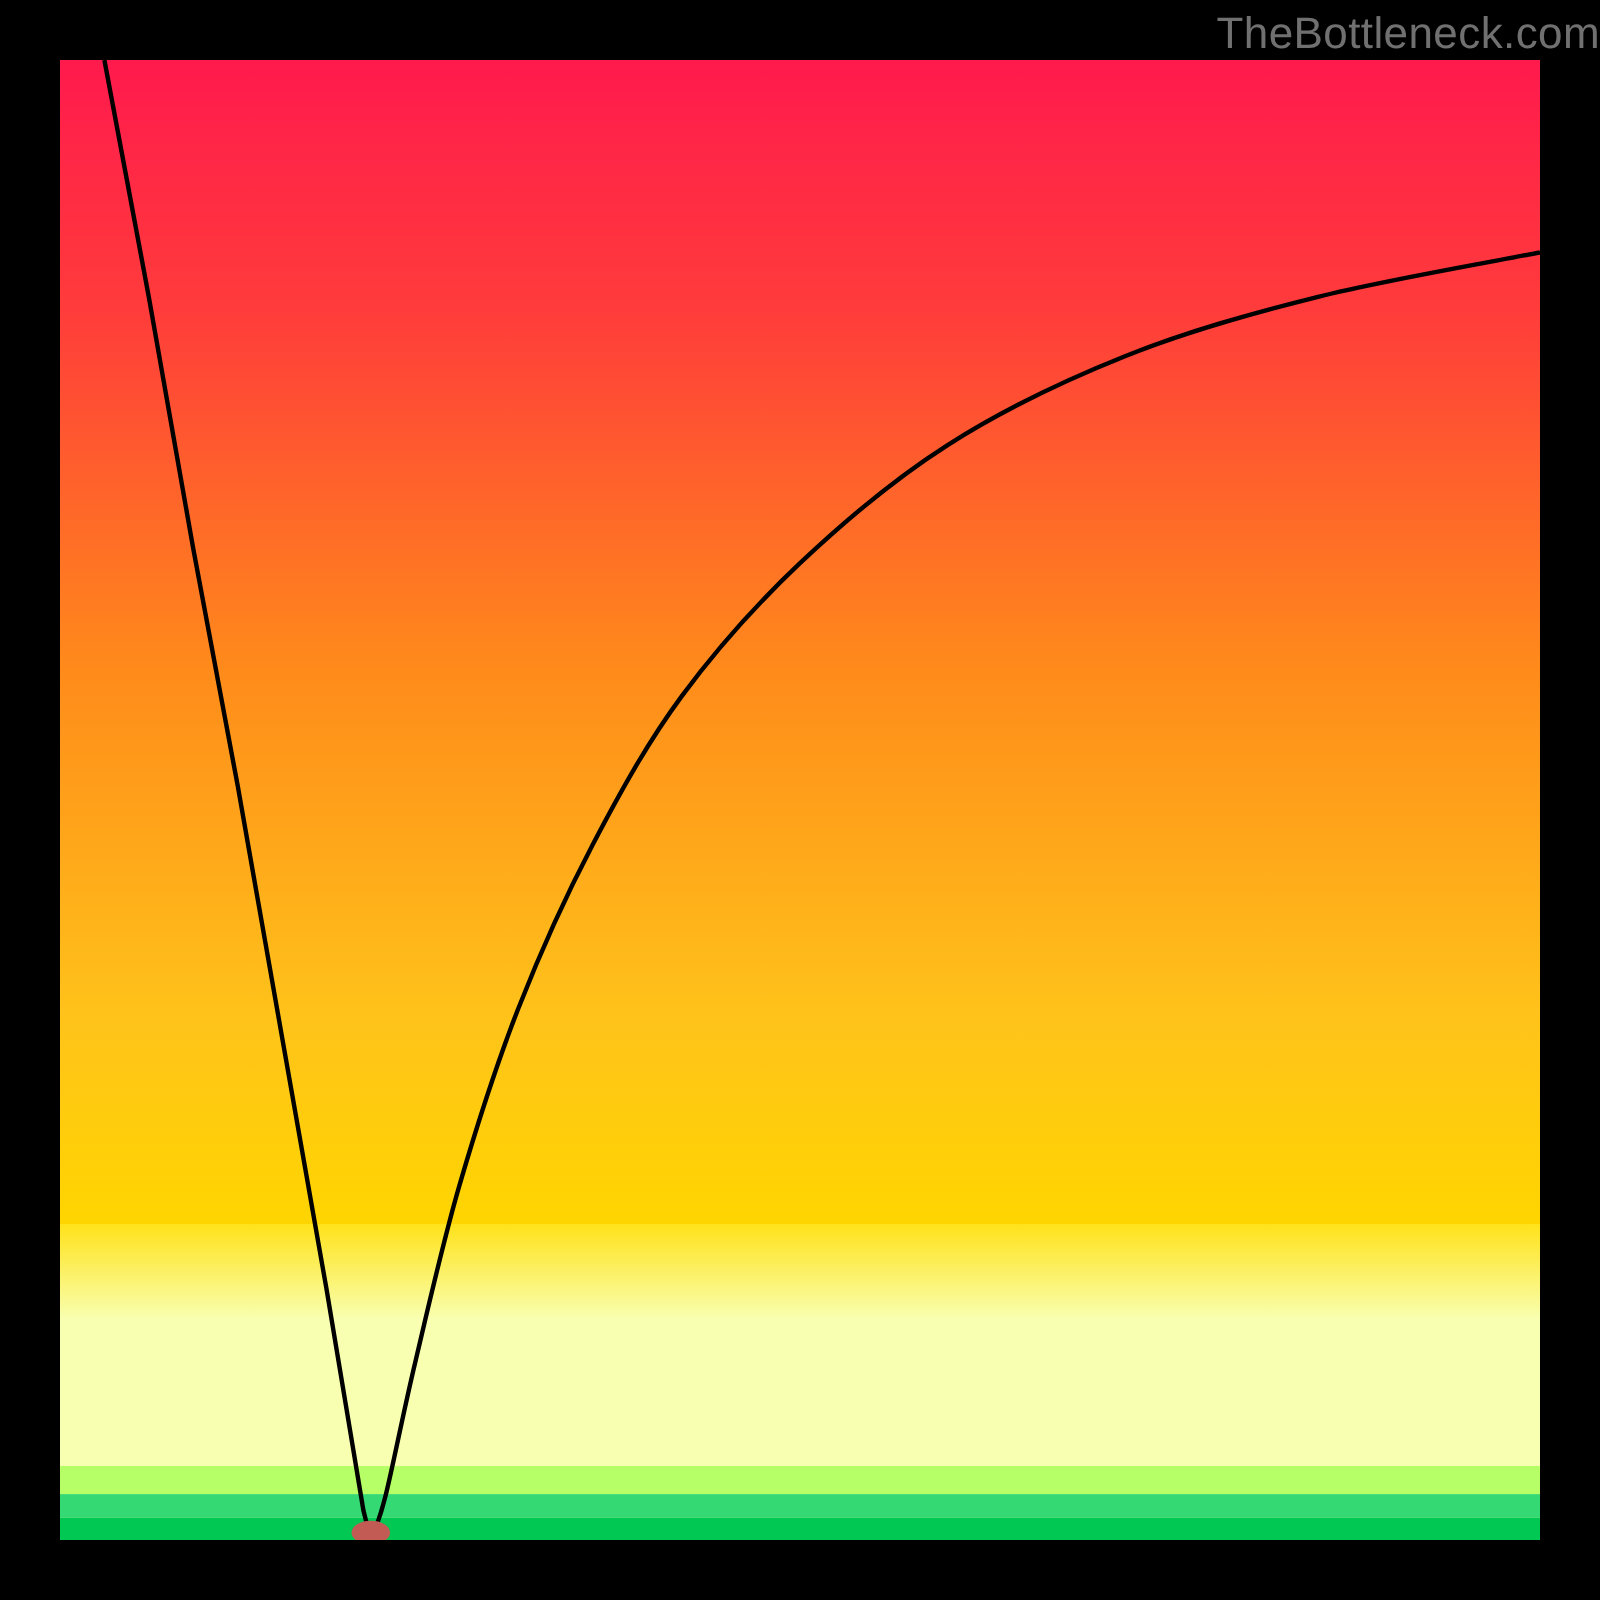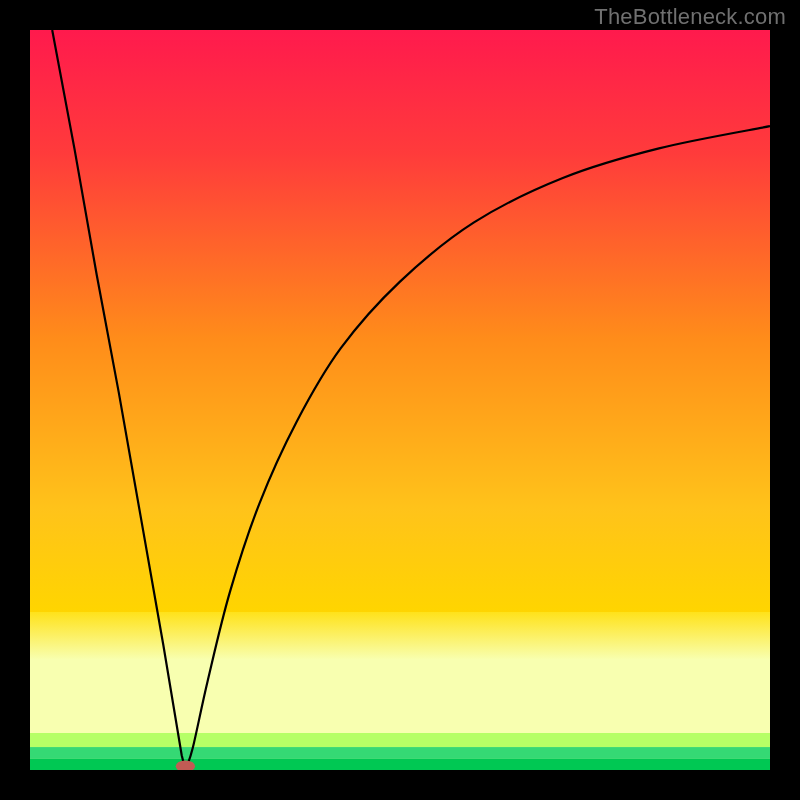--- a/index.html
+++ b/index.html
@@ -19,21 +19,21 @@
   .plot-area {
     position: absolute;
     left: 30px;
     top: 30px;
     width: 740px;
     height: 740px;
   }
   .watermark {
     position: absolute;
     top: 4px;
-    right: 14px;
+    right: 0;
     font-size: 22px;
     font-weight: 400;
     color: #707070;
     letter-spacing: 0.2px;
   }
   svg { display: block; }
 </style>
 </head>
 <body>
 

